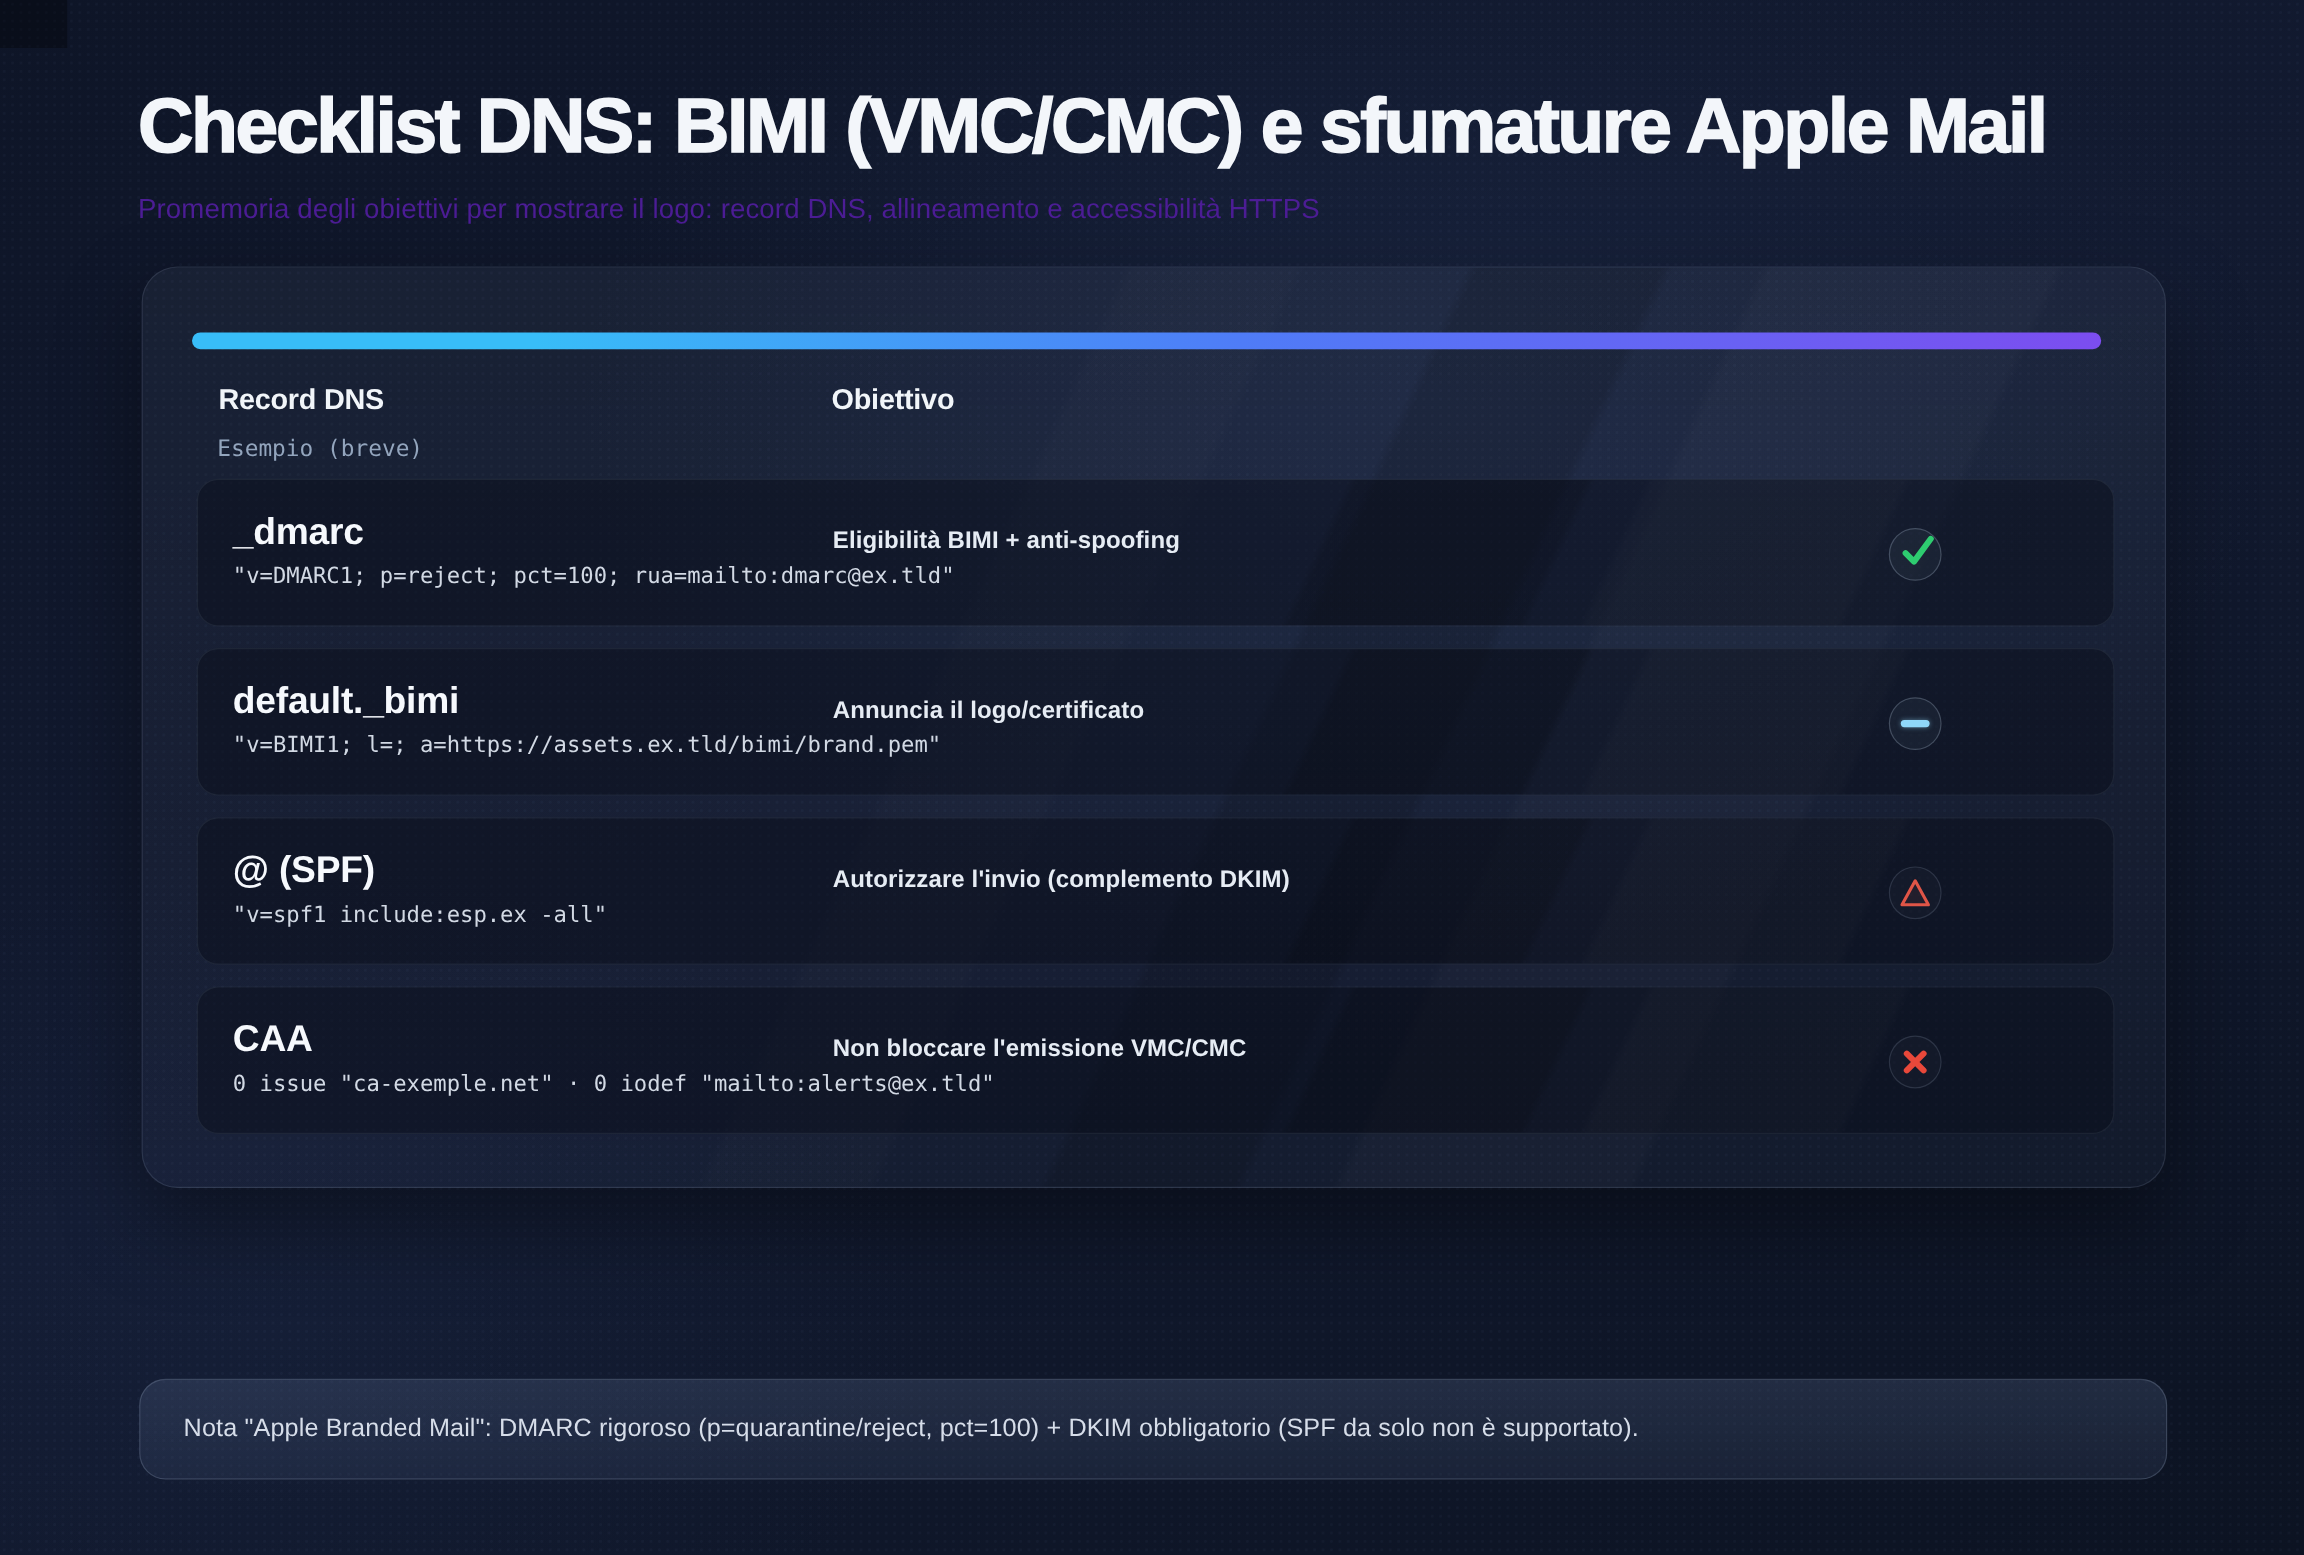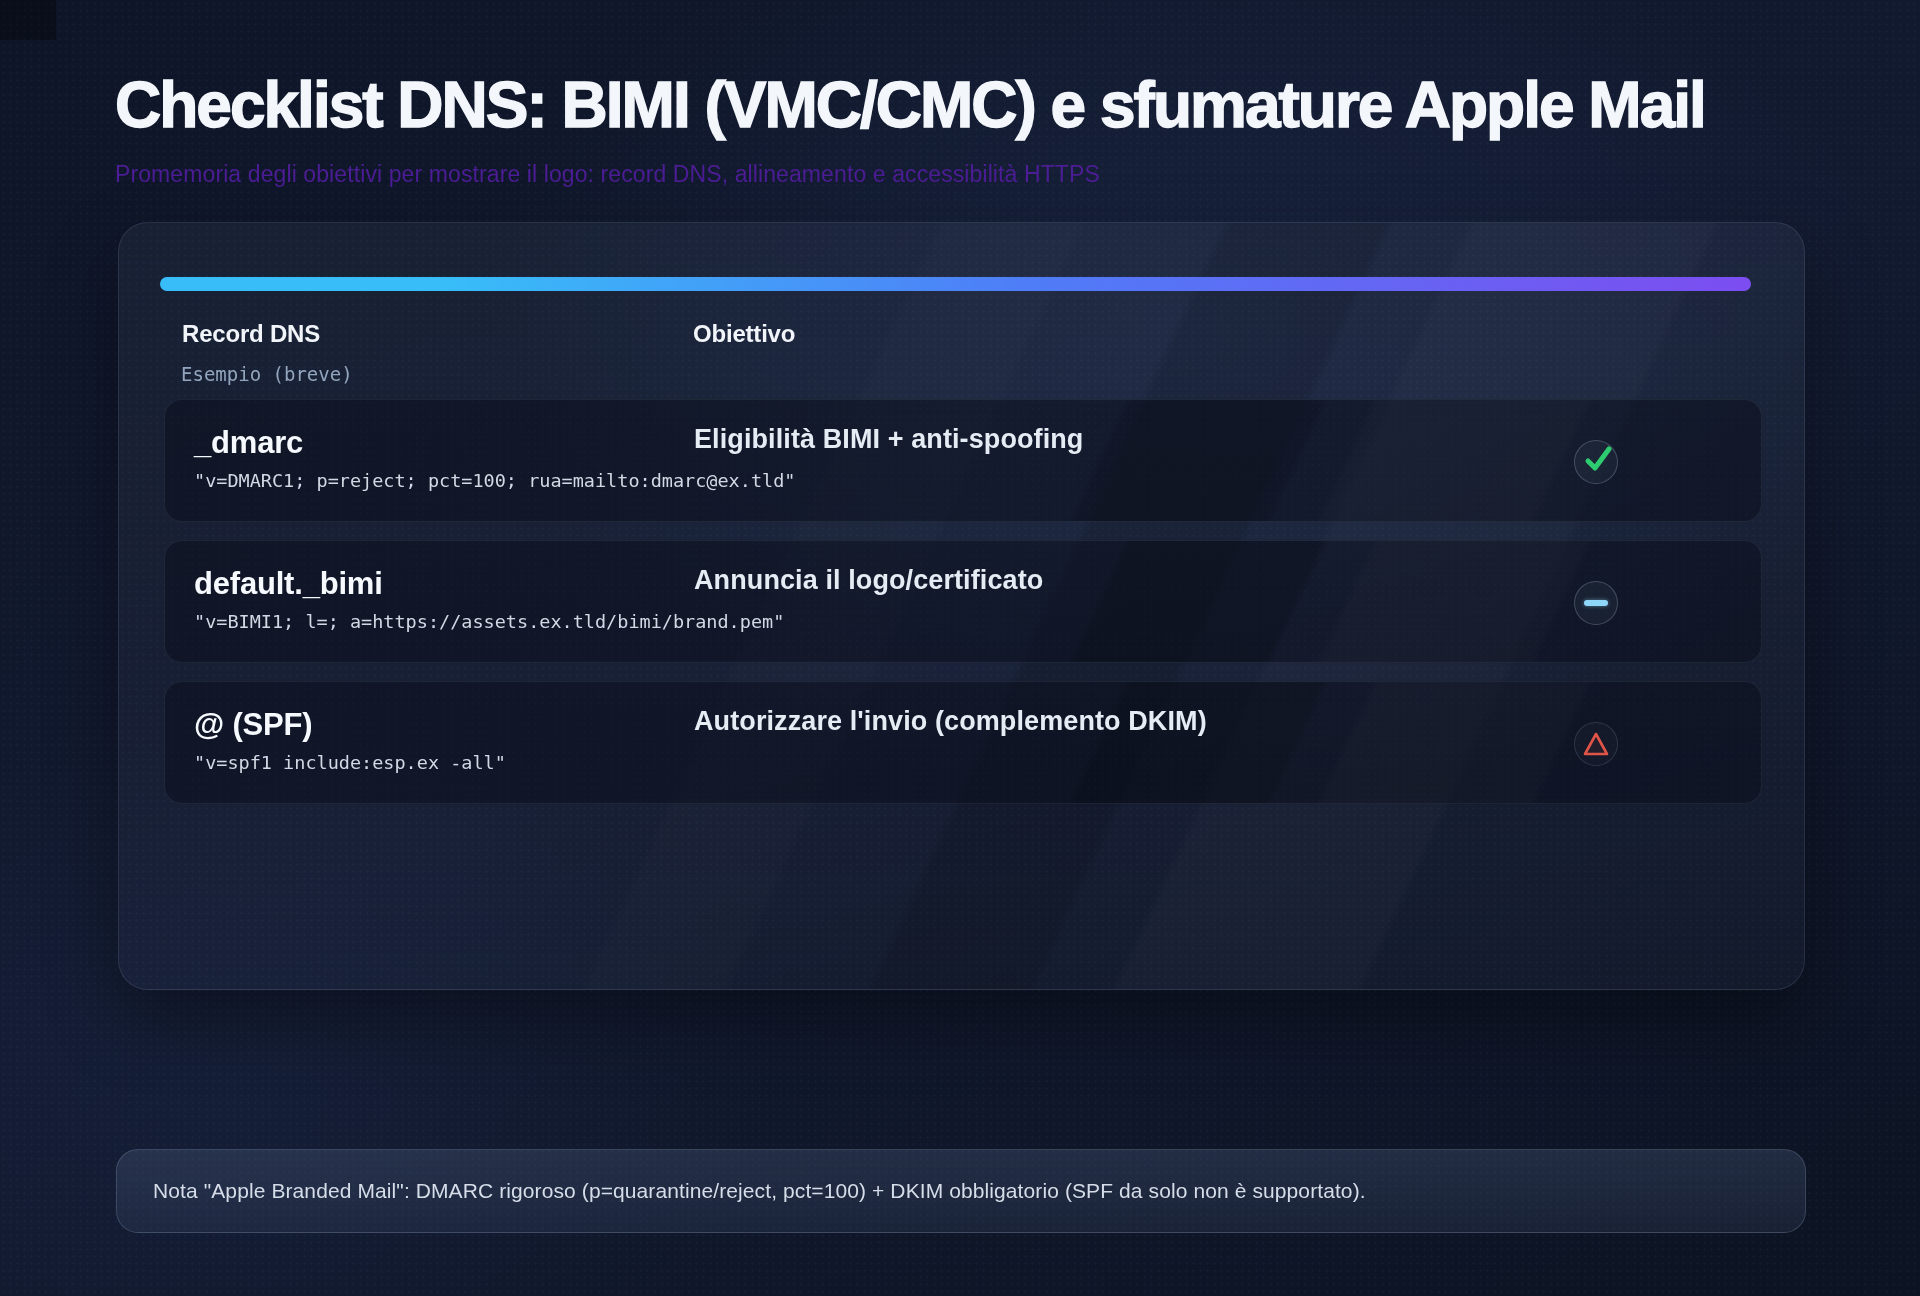--- a/index.html
+++ b/index.html
@@ -74,22 +74,22 @@
     content:""; position:absolute; inset:0; pointer-events:none;
     background:
       linear-gradient(115deg, transparent 58%, rgba(0,0,0,0.14) 58.5%, rgba(0,0,0,0.14) 70%, transparent 70.5%),
       linear-gradient(115deg, transparent 73%, rgba(255,255,255,0.016) 73.5%, rgba(255,255,255,0.016) 86%, transparent 86.5%);
   }
   .row-name {
     position:absolute; left:29px; top:25px;
     font-size:31px; font-weight:700; color:#f6f9fd; letter-spacing:-0.2px;
   }
   .row-objective {
-    position:absolute; left:529px; top:24px;
-    font-size:27px; font-weight:600; color:#e6ecf4; letter-spacing:0.1px;
+    position:absolute; left:529px; top:40px;
+    font-size:20px; font-weight:600; color:#e6ecf4; letter-spacing:0.1px;
   }
   .row-example {
     position:absolute; left:29px; top:70px;
     font-family:"DejaVu Sans Mono", monospace; font-size:18.5px; color:#d2d9e4;
   }
 
   .status-btn {
     position:absolute; right:143px; top:40px; width:44px; height:44px;
     border-radius:50%; border:1.5px solid rgba(163,178,200,0.30);
     background:rgba(148,163,184,0.07);
@@ -161,19 +161,31 @@
       <code class="row-example">"v=spf1 include:esp.ex -all"</code>
       <button class="status-btn faint">
         <span>
           <svg width="28" height="26" viewBox="0 0 28 26">
             <path d="M14 3 L25 23 L3 23 Z" fill="rgba(224,85,71,0.07)" stroke="#e05547" stroke-width="2.6" stroke-linejoin="round"></path>
           </svg>
         </span>
       </button>
     </article>
 
+    <article class="row">
+      <h3 class="row-name">CAA</h3>
+      <div class="row-objective">Non bloccare l'emissione VMC/CMC</div>
+      <code class="row-example">0 issue "ca-exemple.net" · 0 iodef "mailto:alerts@ex.tld"</code>
+      <button class="status-btn faint">
+        <span>
+          <svg width="24" height="24" viewBox="0 0 24 24">
+            <path d="M5 5 L19 19 M19 5 L5 19" fill="none" stroke="#e8483a" stroke-width="5" stroke-linecap="round"></path>
+          </svg>
+        </span>
+      </button>
+    </article>
 
   </div>
 </section>
 
 <aside class="note">
   <p class="note-text">Nota "Apple Branded Mail": DMARC rigoroso (p=quarantine/reject, pct=100) + DKIM obbligatorio (SPF da solo non è supportato).</p>
 </aside>
 
 </body></html>

